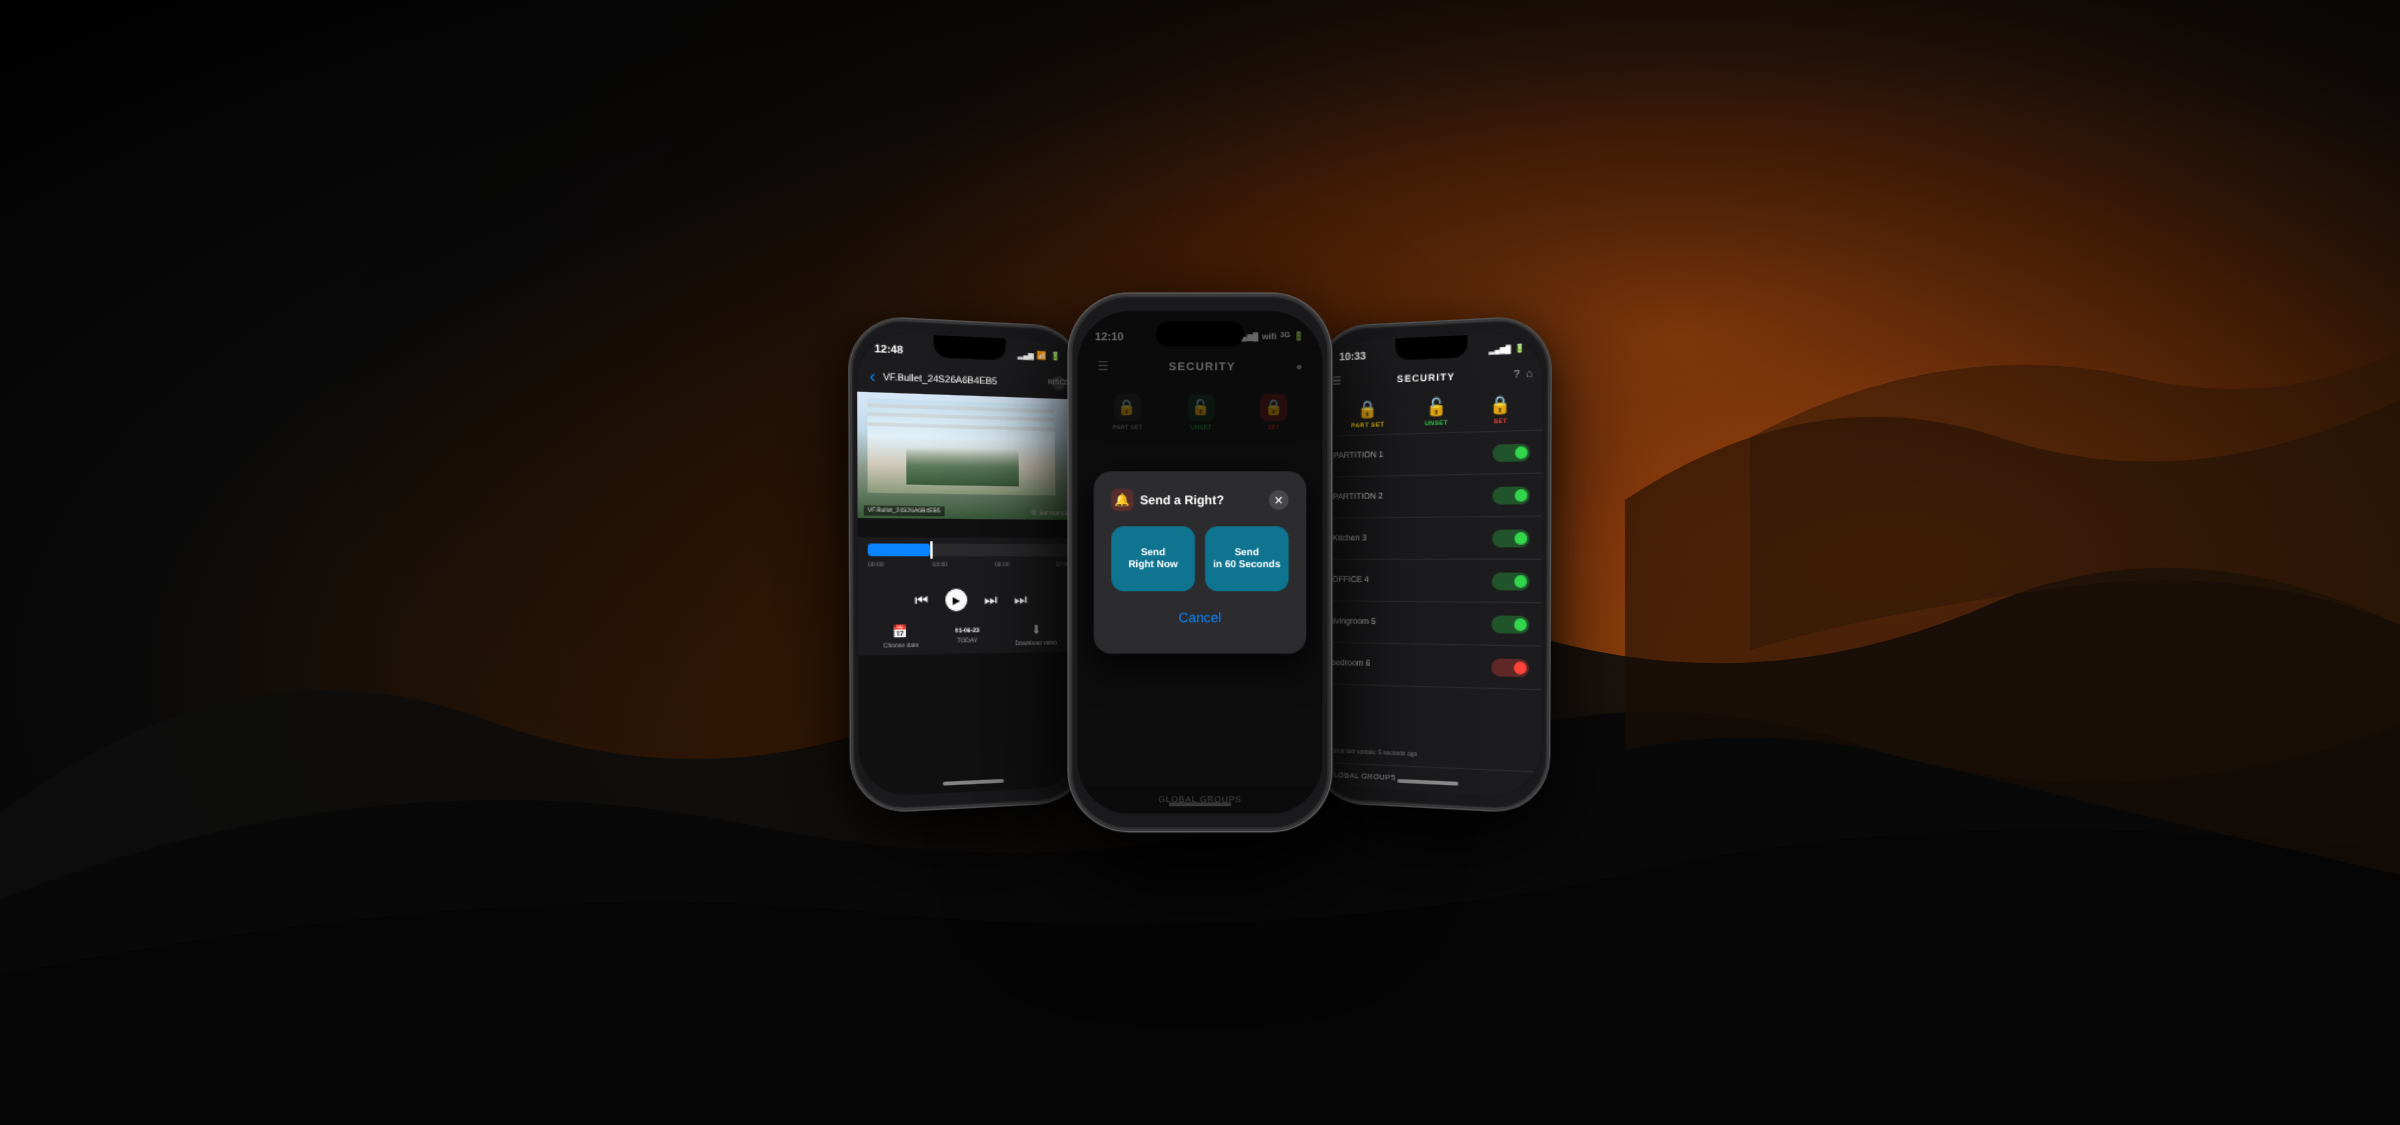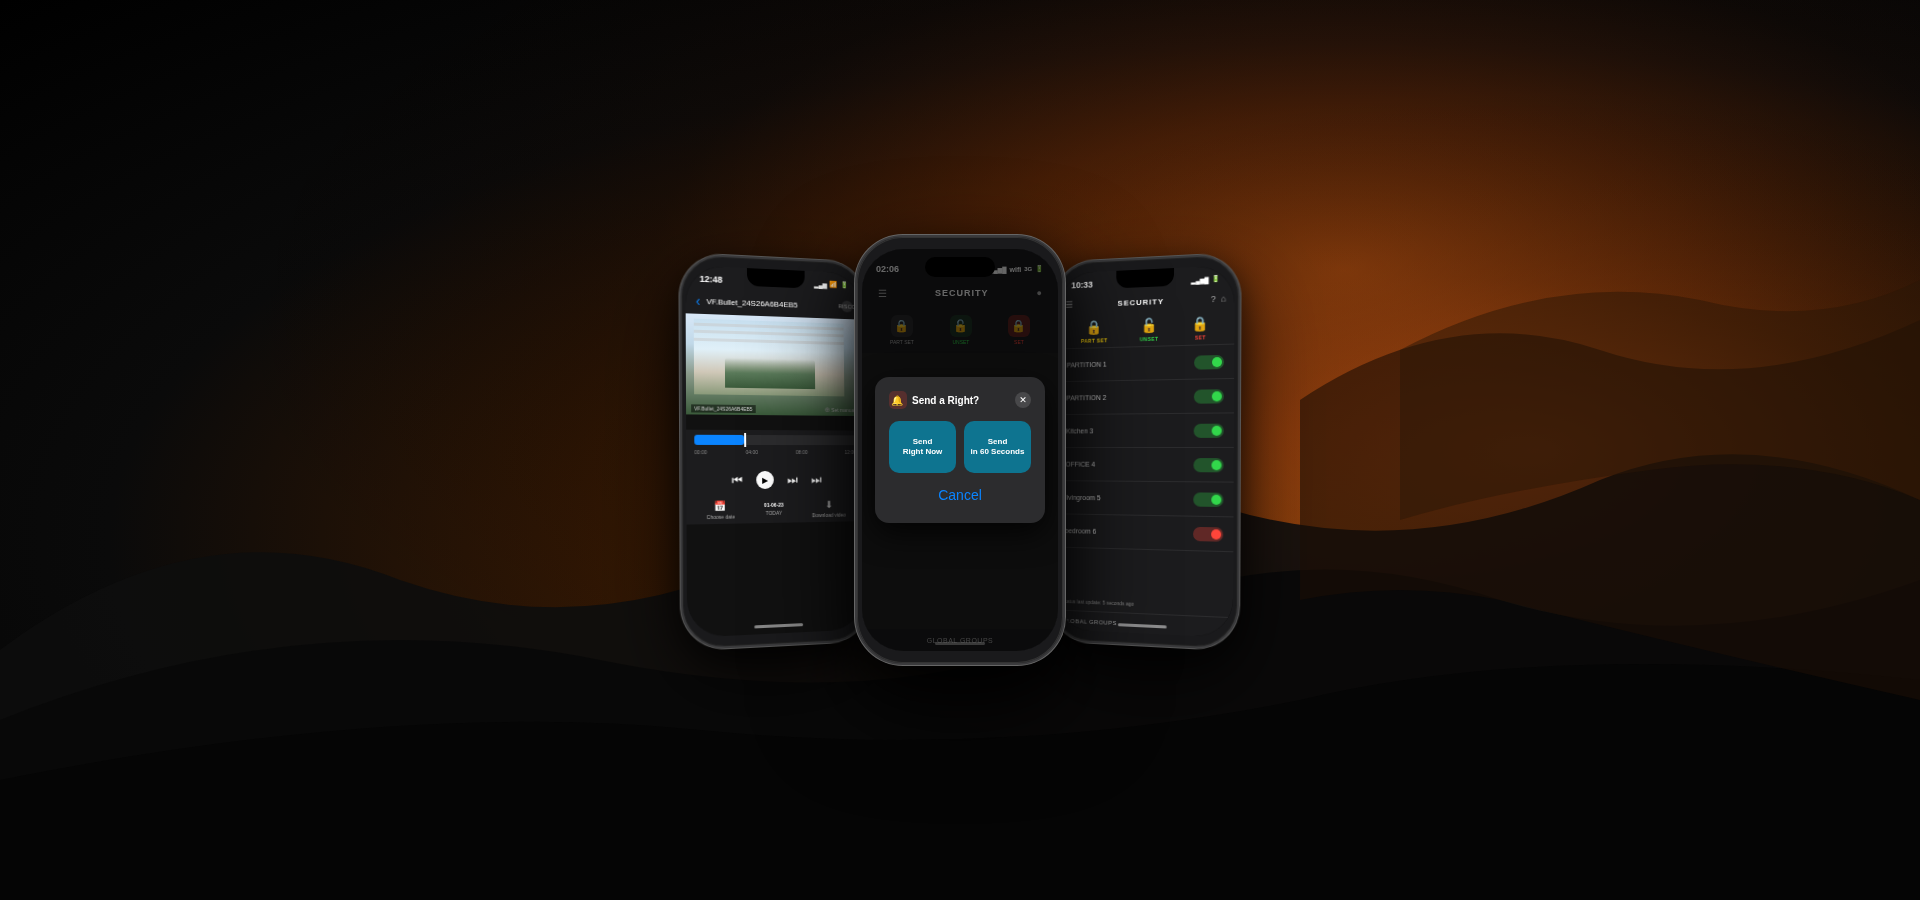--- a/index.html
+++ b/index.html
@@ -539,21 +539,21 @@
       height: 28px;
       border-radius: 8px;
       background: transparent;
       display: flex;
       align-items: center;
       justify-content: center;
       cursor: pointer;
     }
 
     .panic-cancel-text {
-      font-size: 14px;
+      font-size: 11px;
       color: #0a84ff;
       font-weight: 500;
       text-align: right;
     }
 
     .global-groups-bar {
       height: 22px;
       background: #1c1c1e;
       display: flex;
       align-items: center;
@@ -879,21 +879,21 @@
     <div class="phone-btn-left3" style="top:150px;height:45px;"></div>
     <div class="phone-btn-right" style="top:140px;height:75px;"></div>
 
     <div class="phone-screen">
 
       <div class="dynamic-island"></div>
 
       <div class="center-screen">
 
         <div class="status-bar" style="padding-top:10px;height:30px;">
-          <span class="status-bar-time">02:06</span>
+          <span class="status-bar-time">12:10</span>
           <div class="status-bar-icons">
             <span style="font-size:6px;">▂▄▆█</span>
             <span style="font-size:7px;">wifi</span>
             <span style="font-size:6px;">3G</span>
             <span style="font-size:7px;">🔋</span>
           </div>
         </div>
 
         <div class="center-top-bar">
           <span class="center-menu-icon">☰</span>

